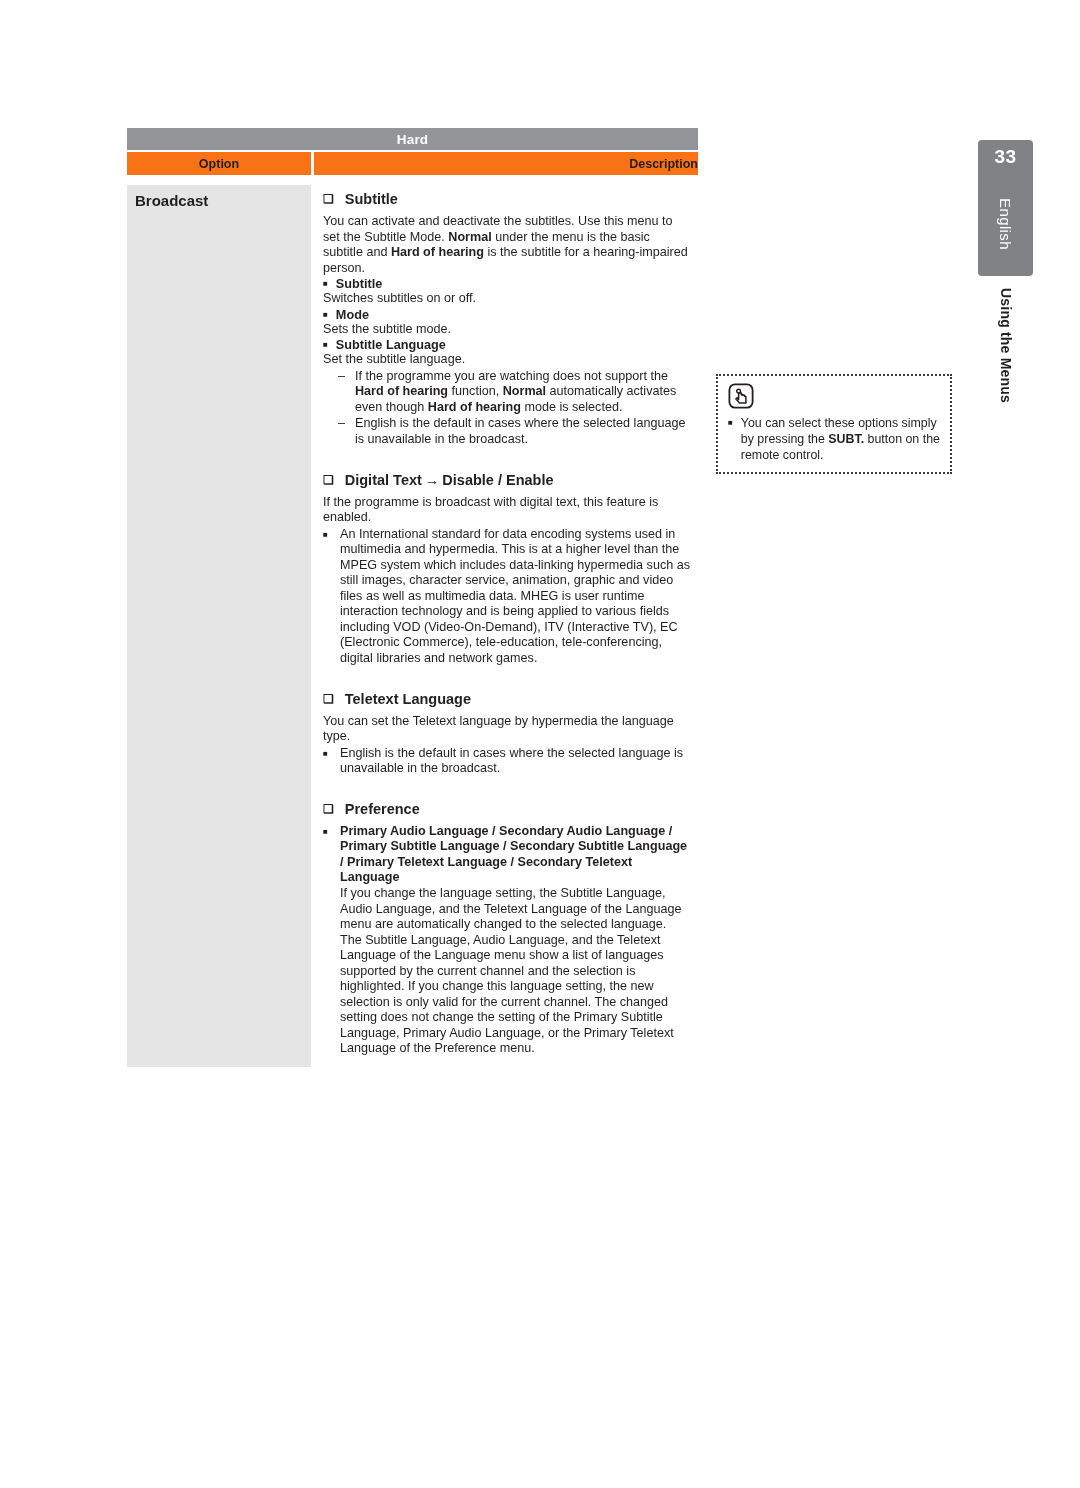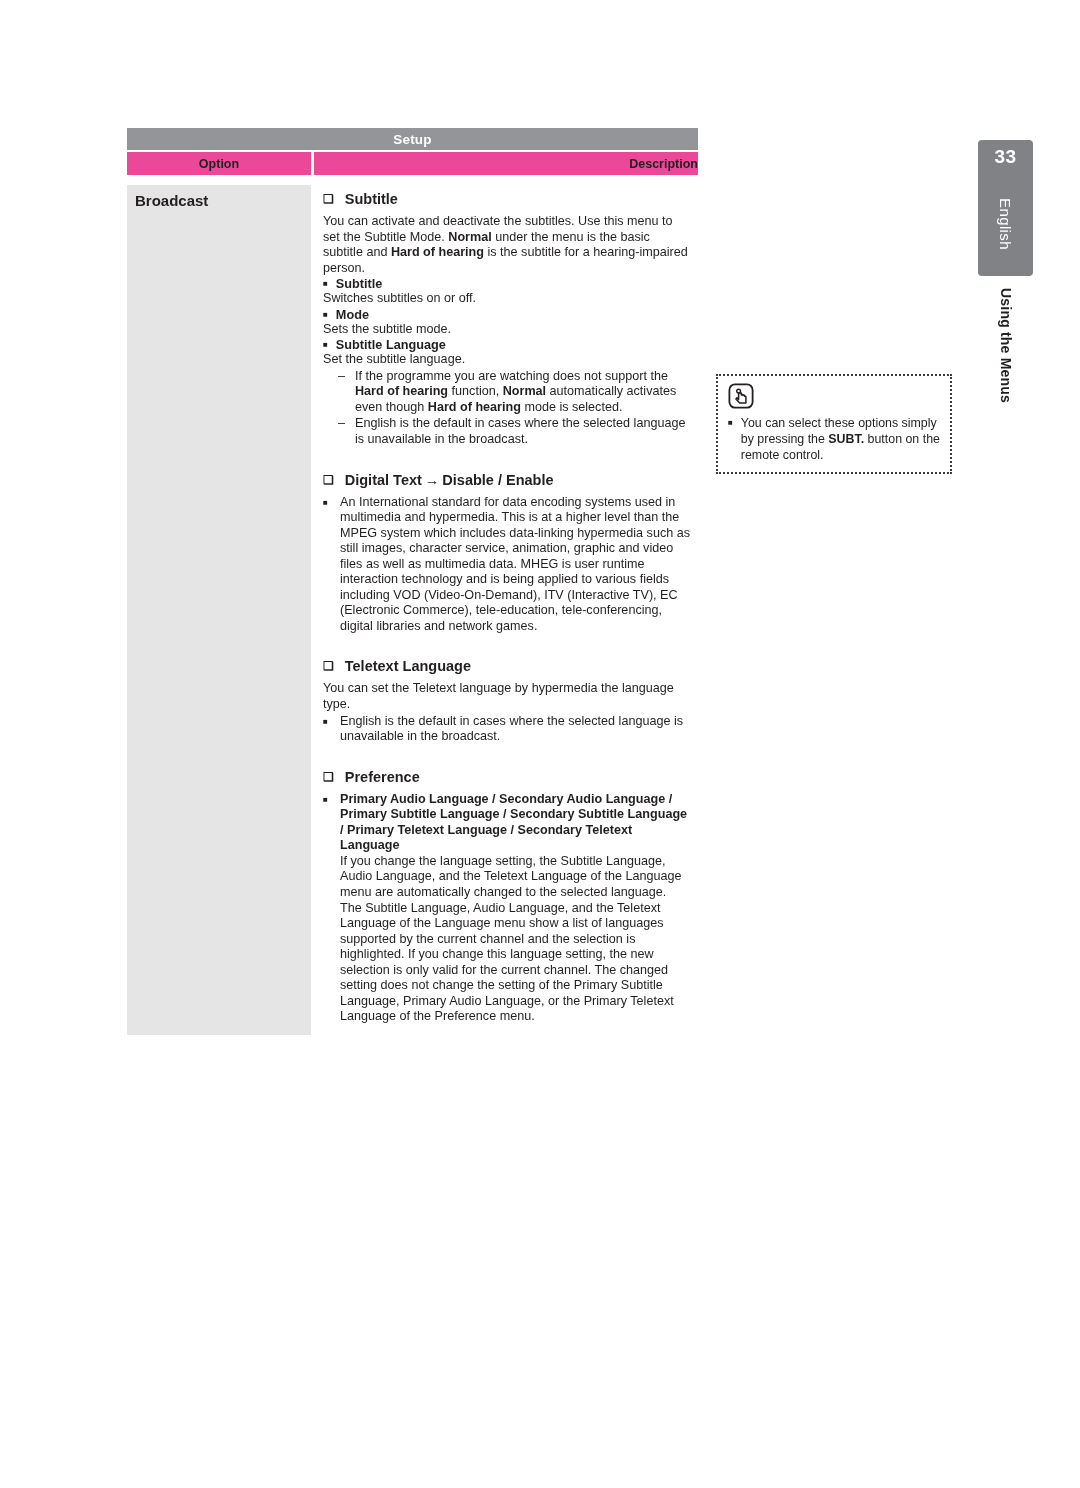--- a/index.html
+++ b/index.html
@@ -43,21 +43,21 @@
     justify-content: center;
     letter-spacing: .2px;
   }
 
   .col-head-row {
     display: flex;
     background: #ffffff;
     margin-top: 2px;
   }
   .col-head {
-    background: #ec4899;
+    background: #f97316;
     height: 23px;
     display: flex;
     align-items: center;
     justify-content: center;
     font-size: 12.5px;
     font-weight: bold;
     color: #231f20;
   }
   .col-head.option { width: 184px; }
   .col-head.spacer { width: 3px; background: #ffffff; }
@@ -260,21 +260,21 @@
   }
 </style>
 </head>
 <body>
 
 <div class="page">
 
   <div class="table-wrap">
 
     <div class="setup-bar">
-      <span>Setup</span>
+      <span>Hard</span>
     </div>
 
     <div class="col-head-row">
       <div class="col-head option">
         <span>Option</span>
       </div>
       <div class="col-head spacer"></div>
       <div class="col-head description">
         <span>Description</span>
       </div>
@@ -322,20 +322,21 @@
 
         <div class="gap-l"></div>
 
         <div class="sec-head">
           <span class="sq">❑</span>
           <span>Digital Text</span>
           <span class="arrow">→</span>
           <span>Disable / Enable</span>
         </div>
 
+        <p class="txt">If the programme is broadcast with digital text, this feature is enabled.</p>
 
         <ul class="bul">
           <li>
             <span class="mk">■</span>
             <span class="plain">An International standard for data encoding systems used in multimedia and hypermedia. This is at a higher level than the MPEG system which includes data-linking hypermedia such as still images, character service, animation, graphic and video files as well as multimedia data. MHEG is user runtime interaction technology and is being applied to various fields including VOD (Video-On-Demand), ITV (Interactive TV), EC (Electronic Commerce), tele-education, tele-conferencing, digital libraries and network games.</span>
           </li>
         </ul>
 
         <div class="gap-l"></div>
 

